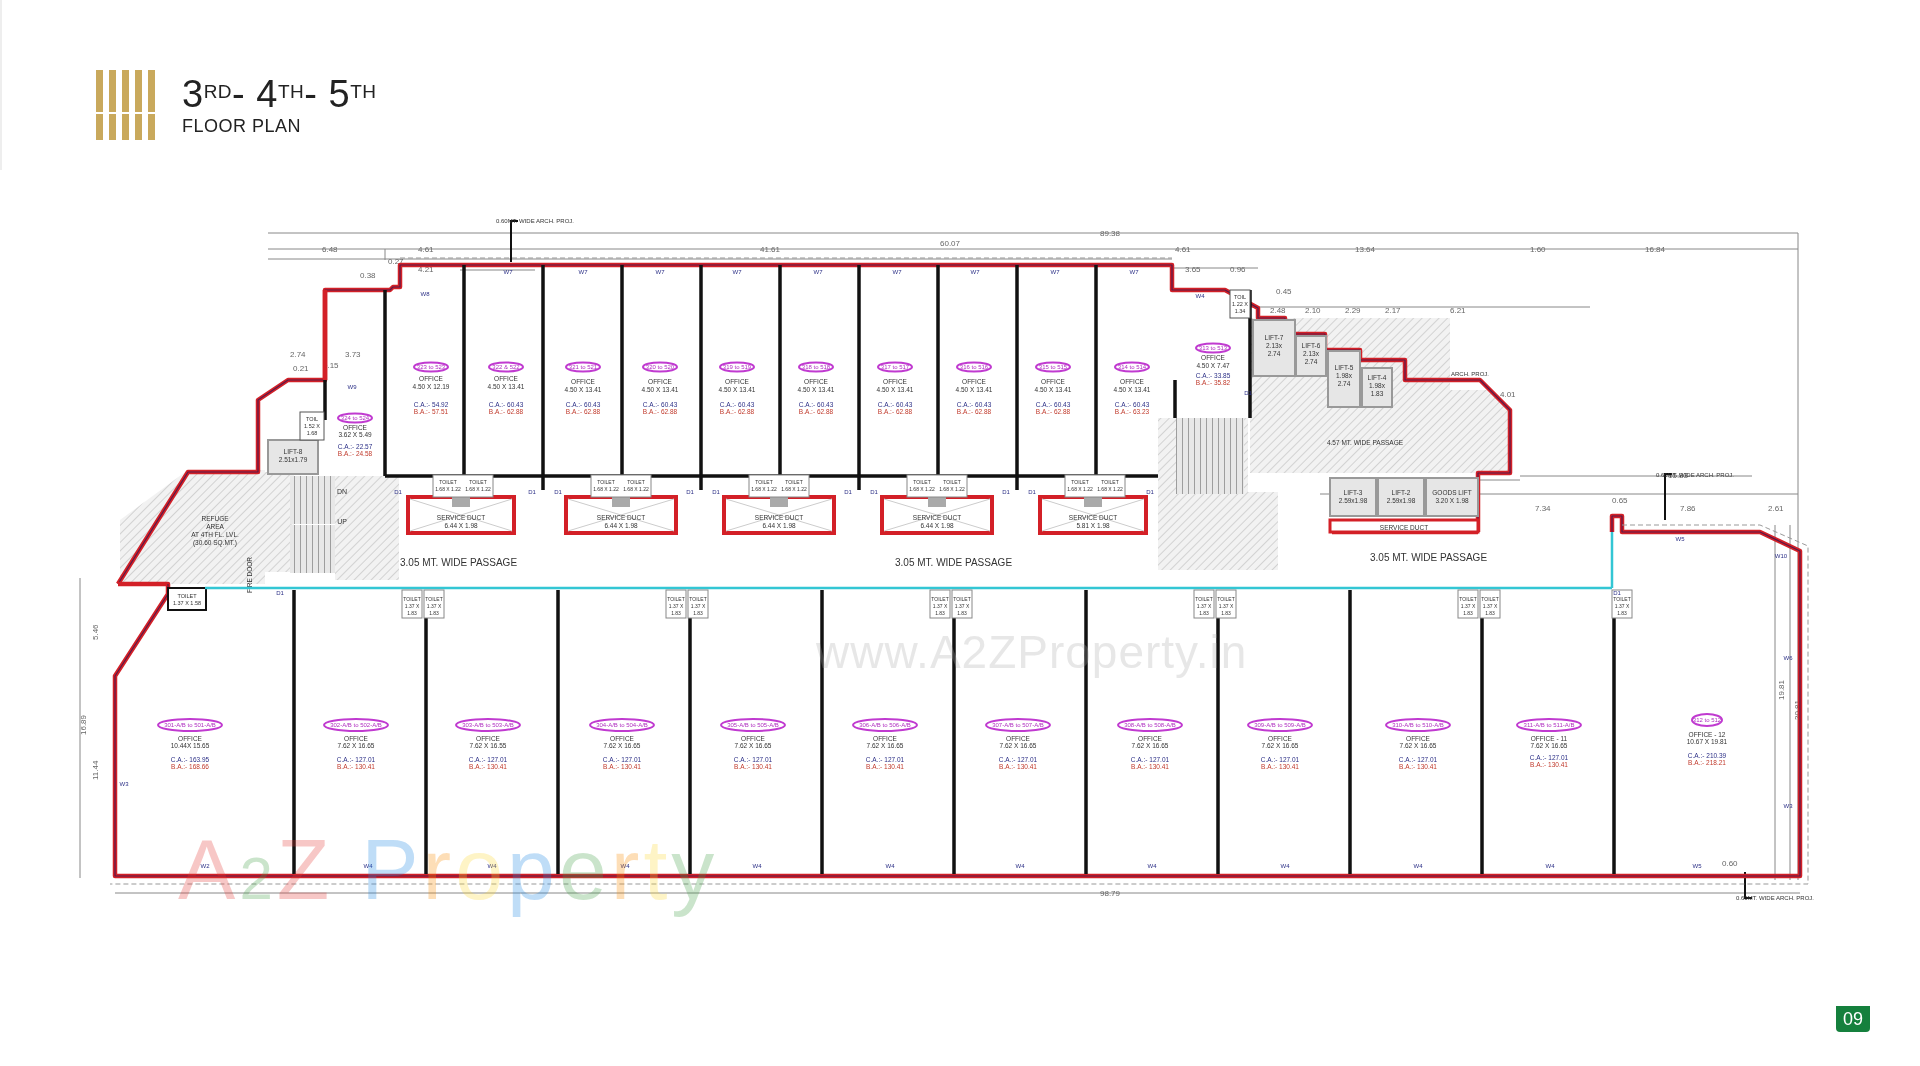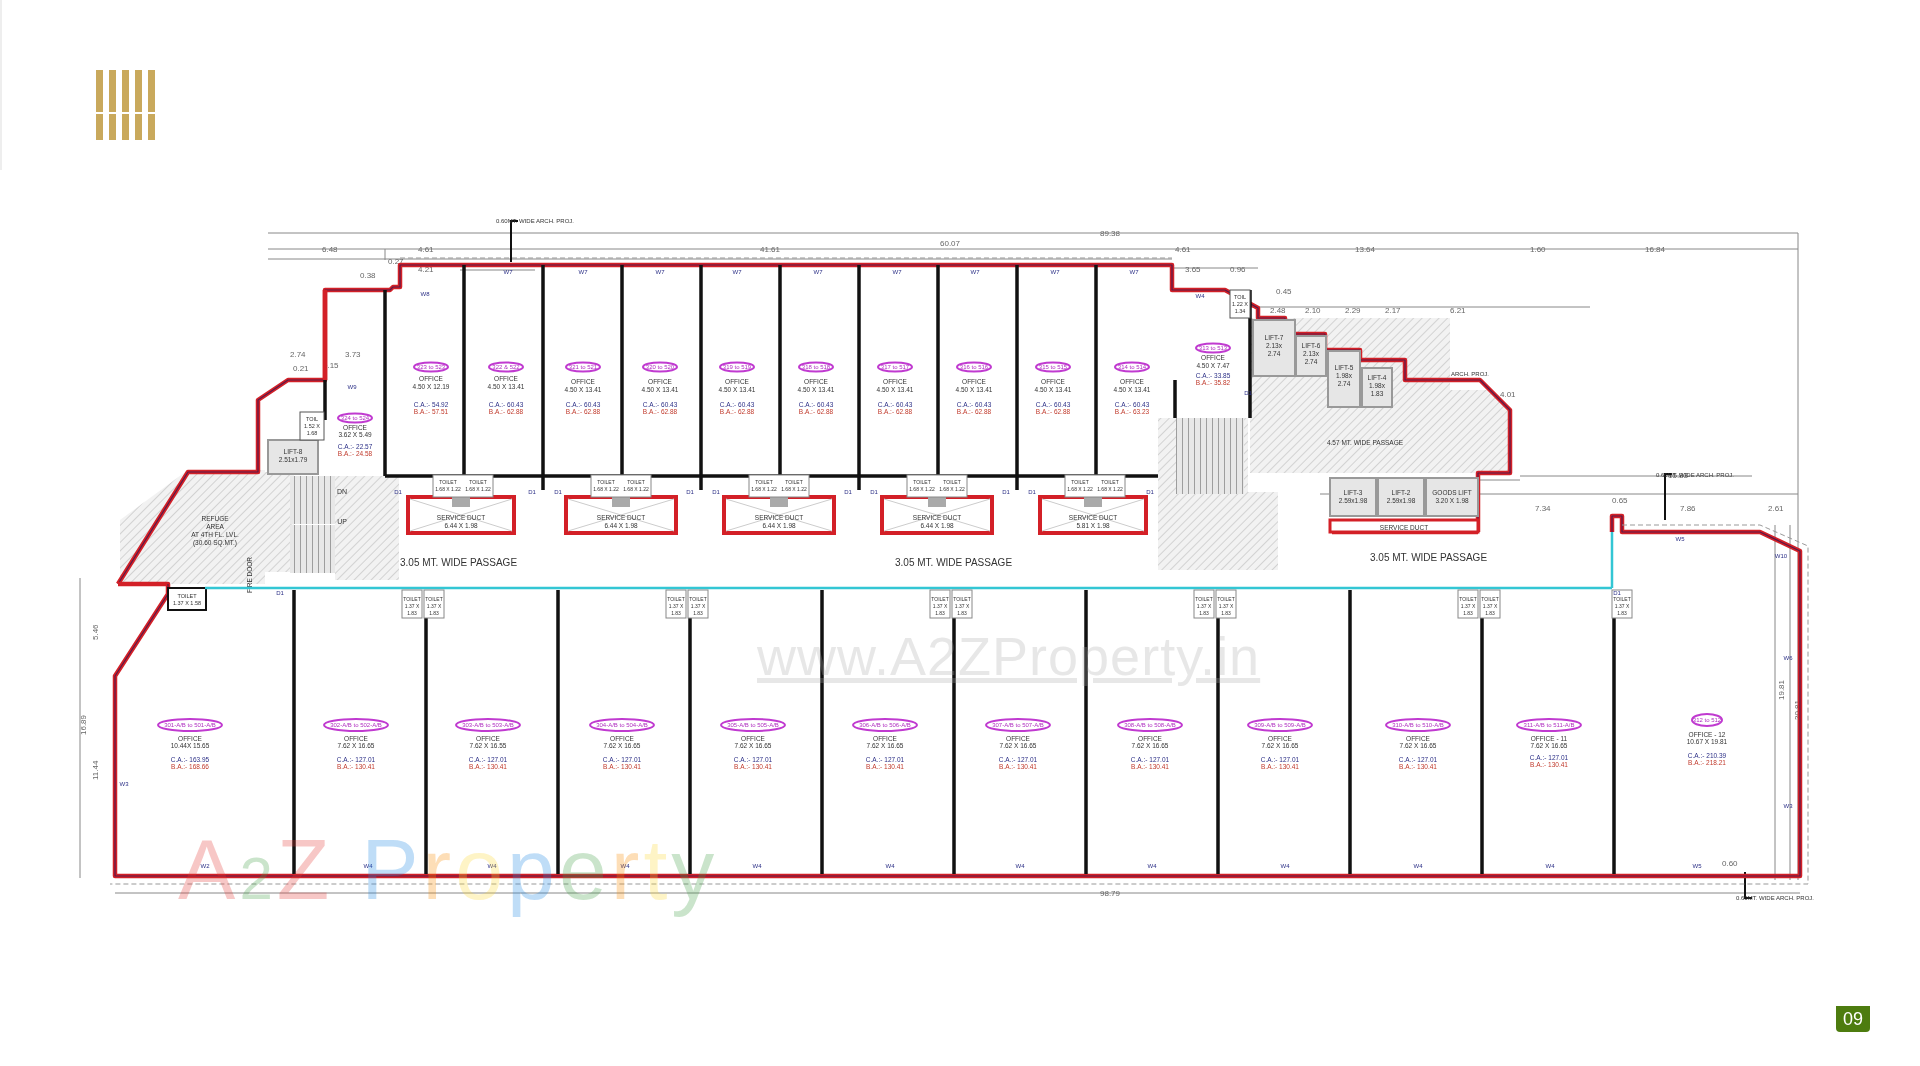--- a/index.html
+++ b/index.html
@@ -13,38 +13,44 @@
   .title-main sup{font-size:19px;vertical-align:top;position:relative;top:-2px;}
   .title-sub{font-size:18px;margin-top:2px;letter-spacing:0.5px;}
   svg.plan{position:absolute;left:0;top:0;}
   .dim{font-family:"Liberation Sans",sans-serif;font-size:8px;fill:#666;}
   .lbl{font-family:"Liberation Sans",sans-serif;font-size:6.5px;fill:#333;text-anchor:middle;}
   .lbl-b{font-family:"Liberation Sans",sans-serif;font-size:6.5px;fill:#2b2f86;text-anchor:middle;}
   .lbl-r{font-family:"Liberation Sans",sans-serif;font-size:6.5px;fill:#c0392b;text-anchor:middle;}
   .lbl-w{font-family:"Liberation Sans",sans-serif;font-size:6px;fill:#2b2f86;text-anchor:middle;}
   .lbl-tag{font-family:"Liberation Sans",sans-serif;font-size:6px;fill:#b02fc0;text-anchor:middle;}
   .passage{font-family:"Liberation Sans",sans-serif;font-size:10px;fill:#333;}
-  .wm-url{position:absolute;left:757px;top:625px;font-size:54px;color:rgba(170,170,170,0.28);letter-spacing:1px;text-decoration:underline;}
+  .wm-url{position:absolute;left:816px;top:625px;font-size:46px;color:rgba(170,170,170,0.28);letter-spacing:1px;}
   .wm-brand{position:absolute;left:178px;top:820px;font-size:86px;font-weight:normal;letter-spacing:4px;opacity:0.28;}
-  .page-num{position:absolute;left:1836px;top:1006px;width:34px;height:26px;background:#4d7c0f;color:#fff;border-radius:0 0 4px 4px;text-align:center;font-size:18px;line-height:26px;}
+  .page-num{position:absolute;left:1836px;top:1006px;width:34px;height:26px;background:#15803d;color:#fff;border-radius:0 0 4px 4px;text-align:center;font-size:18px;line-height:26px;}
   .left-bar{position:absolute;left:0;top:0;width:2px;height:170px;background:#eee;}
 </style>
 </head>
 <body>
 
 <div class="left-bar"></div>
 
 <div class="header">
   <div class="logo-bars">
     <span style="left:0"></span>
       <span style="left:13px"></span>
       <span style="left:26px"></span>
       <span style="left:39px"></span>
       <span style="left:52px"></span>
     <div class="cut"></div>
+  </div>
+  <div class="title-wrap">
+    <div class="title-main">
+      <span>3</span><sup>RD</sup><span>- 4</span><sup>TH</sup><span>- 5</span><sup>TH</sup>
+    </div>
+    <div class="title-sub">FLOOR PLAN</div>
   </div>
 </div>
 
 <svg class="plan" width="1920" height="1066" viewBox="0 0 1920 1066">
   <defs>
     <pattern id="hatch" width="6" height="6" patternUnits="userSpaceOnUse" patternTransform="rotate(45)">
       <rect width="6" height="6" fill="#f2f2f2"></rect>
       <line x1="0" y1="0" x2="0" y2="6" stroke="#bdbdbd" stroke-width="1.2"></line>
     </pattern>
     <pattern id="stairs" width="6" height="10" patternUnits="userSpaceOnUse">

